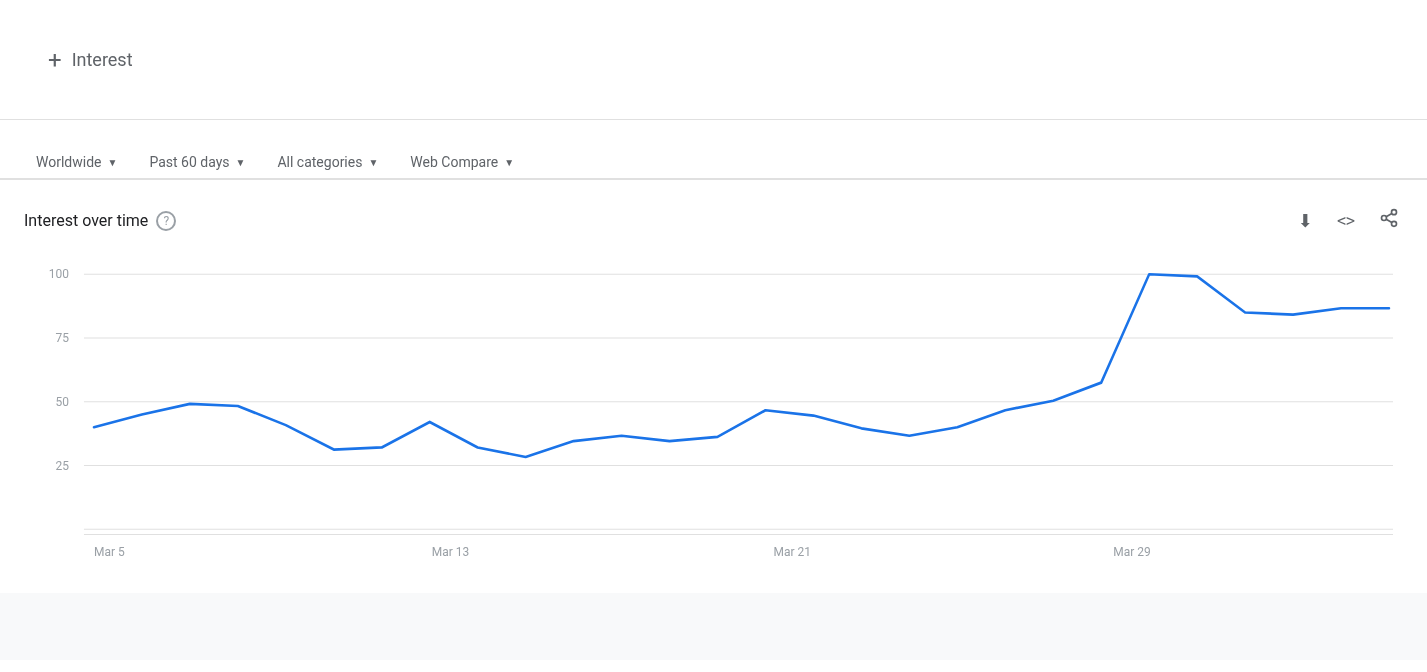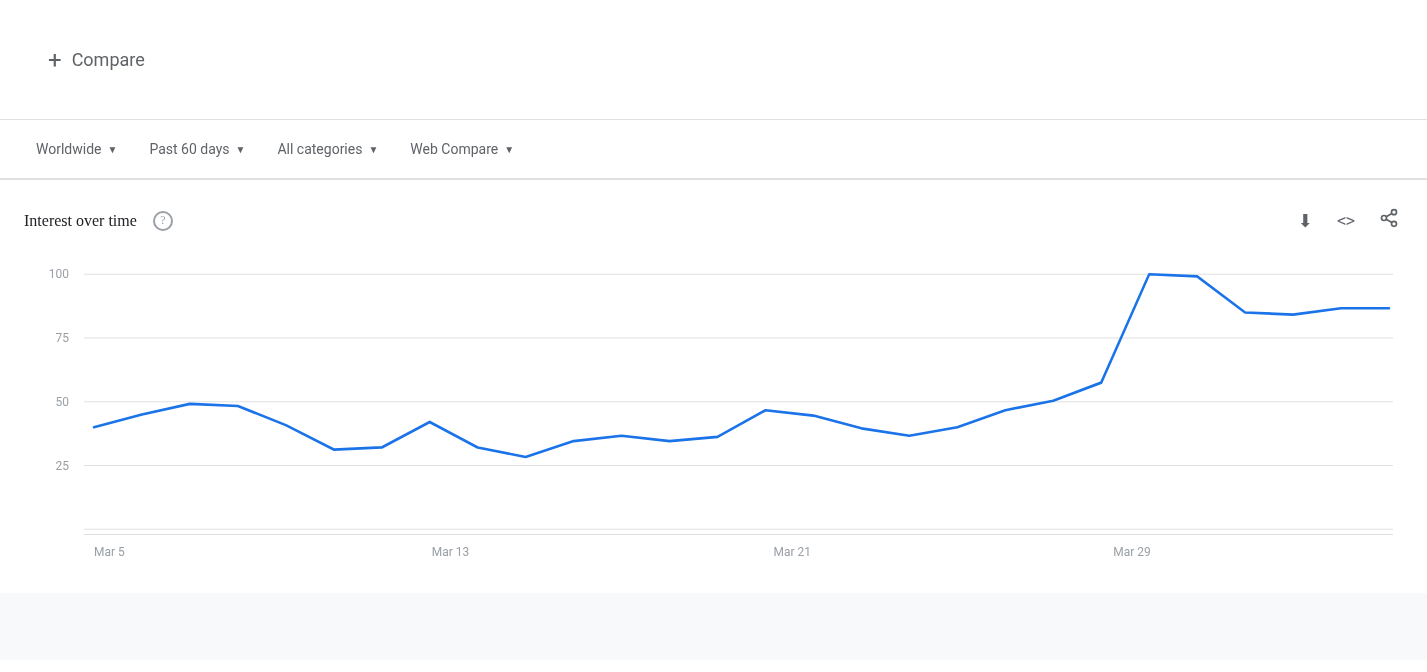--- a/index.html
+++ b/index.html
@@ -56,21 +56,21 @@
       font-family: inherit;
     }
     .compare-btn .plus {
       font-size: 24px;
       color: #5f6368;
     }
 
     
     .filters-bar {
       display: flex;
-      align-items: center;
+      align-items: flex-end;
       padding: 0 24px;
       height: 60px;
       border-bottom: 2px solid #e0e0e0;
       gap: 8px;
     }
     .filter-dropdown {
       display: flex;
       align-items: center;
       gap: 6px;
       padding: 8px 12px;
@@ -100,22 +100,21 @@
     }
     .chart-header {
       display: flex;
       align-items: center;
       justify-content: space-between;
       margin-bottom: 16px;
     }
     .chart-title-group {
       display: flex;
       align-items: center;
-      gap: 16px;
-      font-family: Liberation Serif, serif;
+      gap: 8px;
     }
     .chart-title {
       font-size: 16px;
       color: #202124;
     }
     .help-icon {
       width: 20px;
       height: 20px;
       border-radius: 50%;
       border: 2px solid #9aa0a6;
@@ -152,21 +151,21 @@
       height: 100%;
     }
   </style>
 </head>
 <body>
 
 <div class="header">
   <div class="compare-section">
     <button class="compare-btn">
       <span class="plus">+</span>
-      <span>Compare</span>
+      <span>Interest</span>
     </button>
   </div>
 </div>
 
 <div class="filters-bar">
   <button class="filter-dropdown">
     <span>Worldwide</span>
     <span class="chevron">▼</span>
   </button>
   <button class="filter-dropdown">

